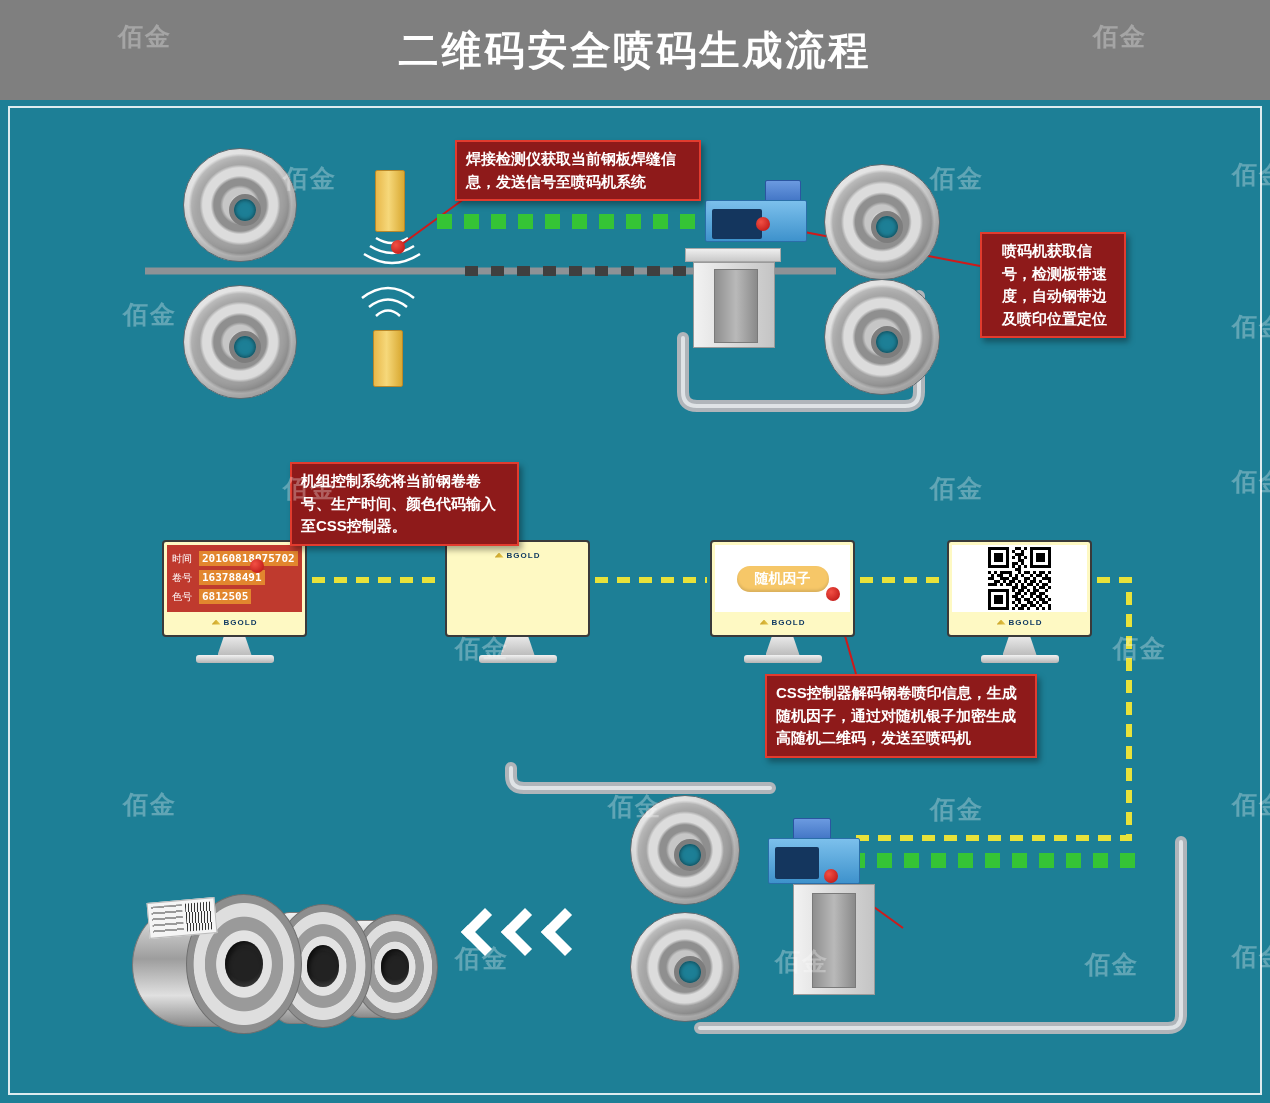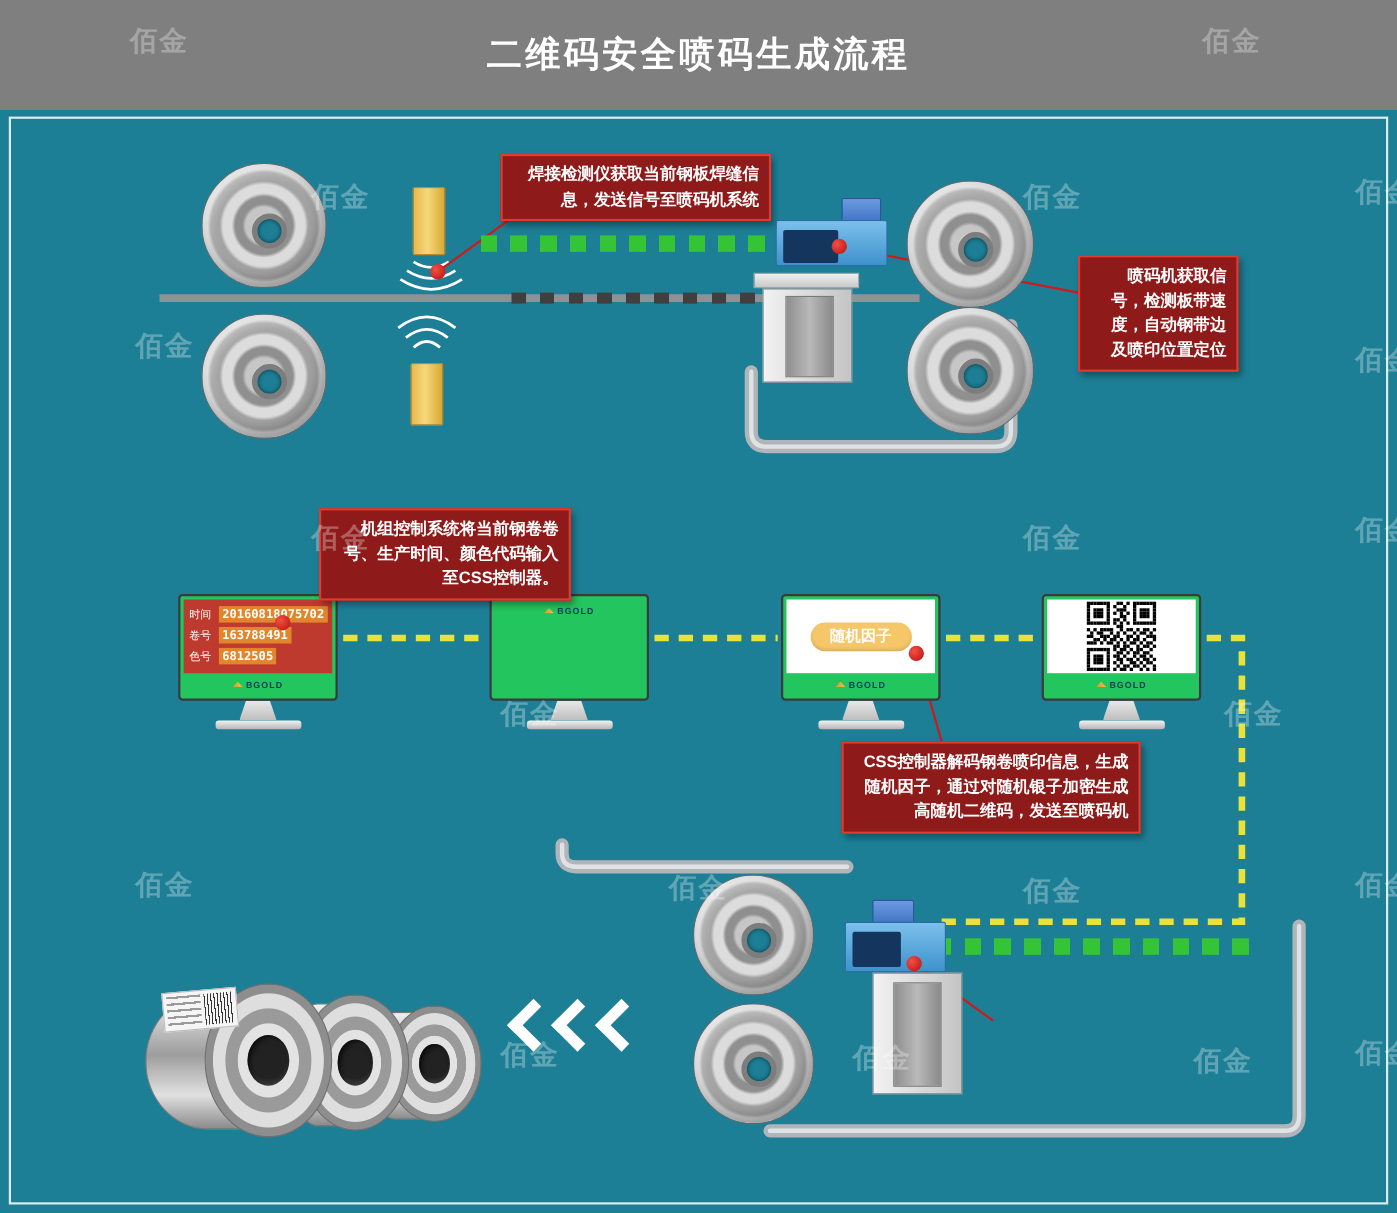--- a/index.html
+++ b/index.html
@@ -7,21 +7,21 @@
     --c-annotation_border:#e23b2e; --c-green_dash:#35c435; --c-yellow_dash:#e8e23a;
     --c-pipe:#b0b5ba; --c-screen_red:#bf3a2e; --c-value_orange:#e2862e;
     --c-pill_yellow:#f6c768; --c-printer_blue:#4a90d9; --c-printer_navy:#14365e;
   }
   *{margin:0;padding:0;box-sizing:border-box;}
   body{font-family:"Liberation Sans",sans-serif;background:#333;}
   #stage{position:relative;width:1270px;height:1103px;background:var(--c-background);overflow:hidden;}
   
   #hdr{position:absolute;left:0;top:0;width:1270px;height:100px;background:var(--c-header);
        display:flex;align-items:center;justify-content:center;z-index:20;}
-  #hdr h1{color:#fff;font-size:32px;font-weight:bold;letter-spacing:3px;}
+  #hdr h1{color:#fff;font-size:40px;font-weight:bold;letter-spacing:3px;}
   .frame{position:absolute;left:8px;top:106px;right:8px;bottom:8px;border:2px solid rgba(255,255,255,.85);z-index:2;}
   svg.lines{position:absolute;left:0;top:0;z-index:5;pointer-events:none;}
   
   .roller{position:absolute;border-radius:50%;z-index:10;border:1px solid #5f6a70;
     background:radial-gradient(circle,#ededed 0 9%,#c6c6c6 13% 21%,#8f8f8f 25% 33%,#dcdcdc 37% 47%,#a3a3a3 51% 61%,#d6d6d6 65% 75%,#909090 79% 89%,#6e6e6e 93% 100%);
     box-shadow:inset -5px -7px 12px rgba(0,0,0,.28), inset 5px 7px 12px rgba(255,255,255,.45);}
   .roller::after{content:"";position:absolute;width:20%;height:20%;left:40%;top:40%;border-radius:50%;
     background:var(--c-background);border:5px solid #7d7d7d;box-shadow:inset 0 0 5px rgba(0,0,0,.6);}
   
   .sensor{position:absolute;background:linear-gradient(90deg,#e8b84a,#f6d87a 45%,#d9a932);
@@ -35,21 +35,21 @@
   .printer{position:absolute;z-index:13;}
   .printer div{position:absolute;}
   .p-cap{background:linear-gradient(180deg,#6b9ae0,#3a6ec0);border:1px solid #2b55a0;border-radius:2px;}
   .p-head{background:linear-gradient(180deg,#7cc0ec,#3e92cc);border:1px solid #2a6ea8;border-radius:2px;}
   .p-head-dark{background:var(--c-printer_navy);border-radius:2px;}
   .p-platform{background:linear-gradient(180deg,#efefef,#c9c9c9);border:1px solid #a8a8a8;}
   .p-body{background:linear-gradient(90deg,#f2f2f2,#c4c4c4);border:1px solid #9a9a9a;}
   .p-slot{background:linear-gradient(90deg,#8f8f8f,#b9b9b9 50%,#8a8a8a);border:1px solid #7a7a7a;}
   
   .monitor{position:absolute;width:145px;z-index:14;text-align:center;}
-  .m-frame{position:relative;width:145px;height:97px;background:#22c55e;border:2px solid #3a3a3a;border-radius:4px;padding:3px;}
+  .m-frame{position:relative;width:145px;height:97px;background:#fef9c3;border:2px solid #3a3a3a;border-radius:4px;padding:3px;}
   .m-screen{width:100%;height:67px;background:#fff;overflow:hidden;position:relative;text-align:left;}
   .m-bezel{height:20px;display:flex;align-items:center;justify-content:center;gap:3px;}
   .m-logo{display:inline-block;width:9px;height:5px;background:linear-gradient(90deg,#c9a227,#e8c84a);
     clip-path:polygon(50% 0,100% 100%,0 100%);}
   .m-brand{font-size:8px;font-weight:bold;color:#123b63;letter-spacing:1px;}
   .m-stand{width:34px;height:18px;margin:0 auto;background:linear-gradient(180deg,#e8e8e8,#bdbdbd);
     clip-path:polygon(18% 0,82% 0,100% 100%,0 100%);}
   .m-base{width:78px;height:8px;margin:0 auto;background:linear-gradient(180deg,#f2f2f2,#b5b5b5);border-radius:3px;}
   .screen-red{background:var(--c-screen_red);padding:6px 5px;}
   .srow{display:flex;align-items:center;margin-bottom:4px;}
@@ -61,21 +61,21 @@
   .screen-factor{display:flex;align-items:center;justify-content:center;}
   .pill{background:var(--c-pill_yellow);color:#fff;font-weight:bold;font-size:14px;border-radius:14px;
     padding:4px 18px;box-shadow:inset 0 -2px 3px rgba(0,0,0,.12);}
   .screen-qr{display:flex;align-items:center;justify-content:center;}
   #qr-grid{display:grid;grid-template-columns:repeat(21,3px);}
   #qr-grid .qc{width:3px;height:3px;}
   #qr-grid .qc.on{background:#000;}
   
   .callout{position:absolute;background:var(--c-annotation_bg);border:2px solid var(--c-annotation_border);
     color:#fff;font-weight:bold;font-size:15px;line-height:1.5;padding:6px 9px;
-    box-shadow:3px 4px 6px rgba(0,0,0,.35);z-index:30;text-align:right;}
+    box-shadow:3px 4px 6px rgba(0,0,0,.35);z-index:30;}
   .dot{position:absolute;width:14px;height:14px;border-radius:50%;z-index:31;
     background:radial-gradient(circle at 35% 35%,#f25044,#b60f0f);}
   
   .coil-body{position:absolute;z-index:10;border:1px solid #7a7a7a;
     background:linear-gradient(180deg,#f0f0f0,#9d9d9d 45%,#e0e0e0 75%,#8b8b8b);
     border-top-left-radius:50% 50%;border-bottom-left-radius:50% 50%;}
   .coil-face{position:absolute;z-index:11;border-radius:50%;border:1px solid #6f6f6f;
     background:radial-gradient(ellipse,#c9c9c9 0 14%,#5c5c5c 15% 20%,#e3e3e3 21% 34%,#9a9a9a 35% 48%,#dedede 49% 62%,#8e8e8e 63% 76%,#d2d2d2 77% 88%,#858585 89% 100%);}
   .coil-hole{position:absolute;border-radius:50%;width:34%;height:34%;left:33%;top:33%;
     background:radial-gradient(circle,#222 0 55%,#555 100%);box-shadow:inset 2px 3px 5px rgba(0,0,0,.8);}

